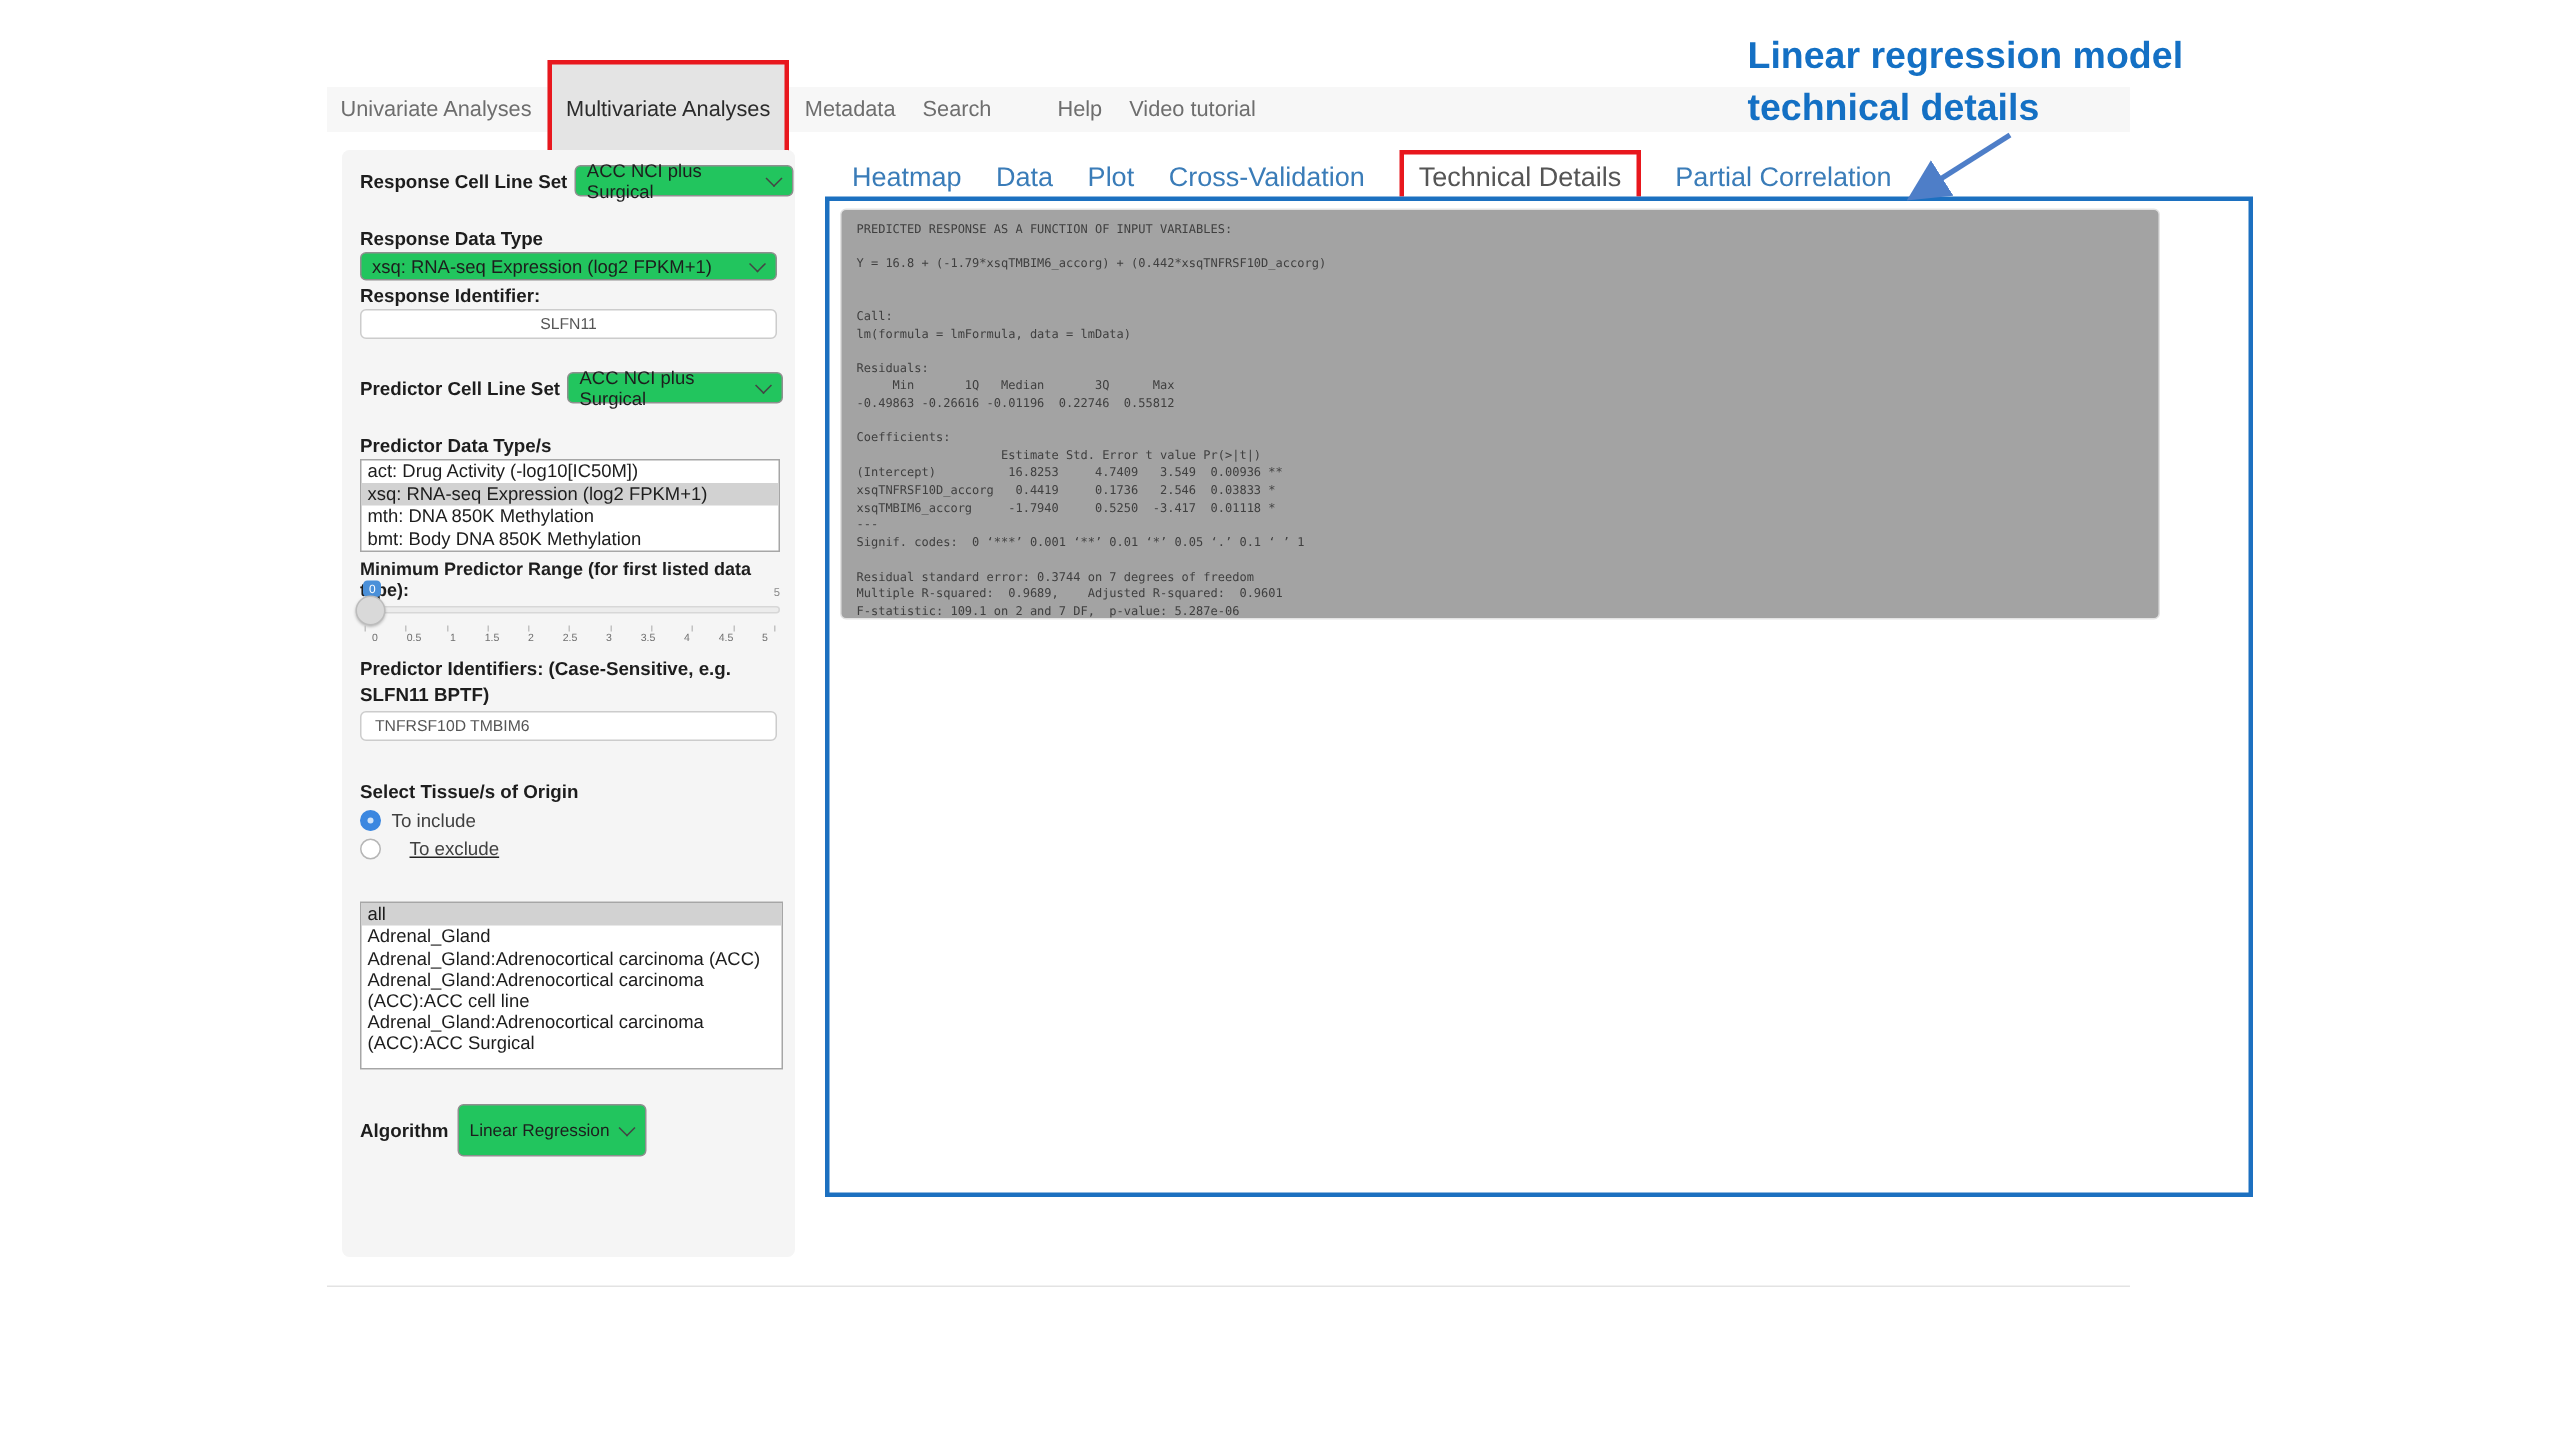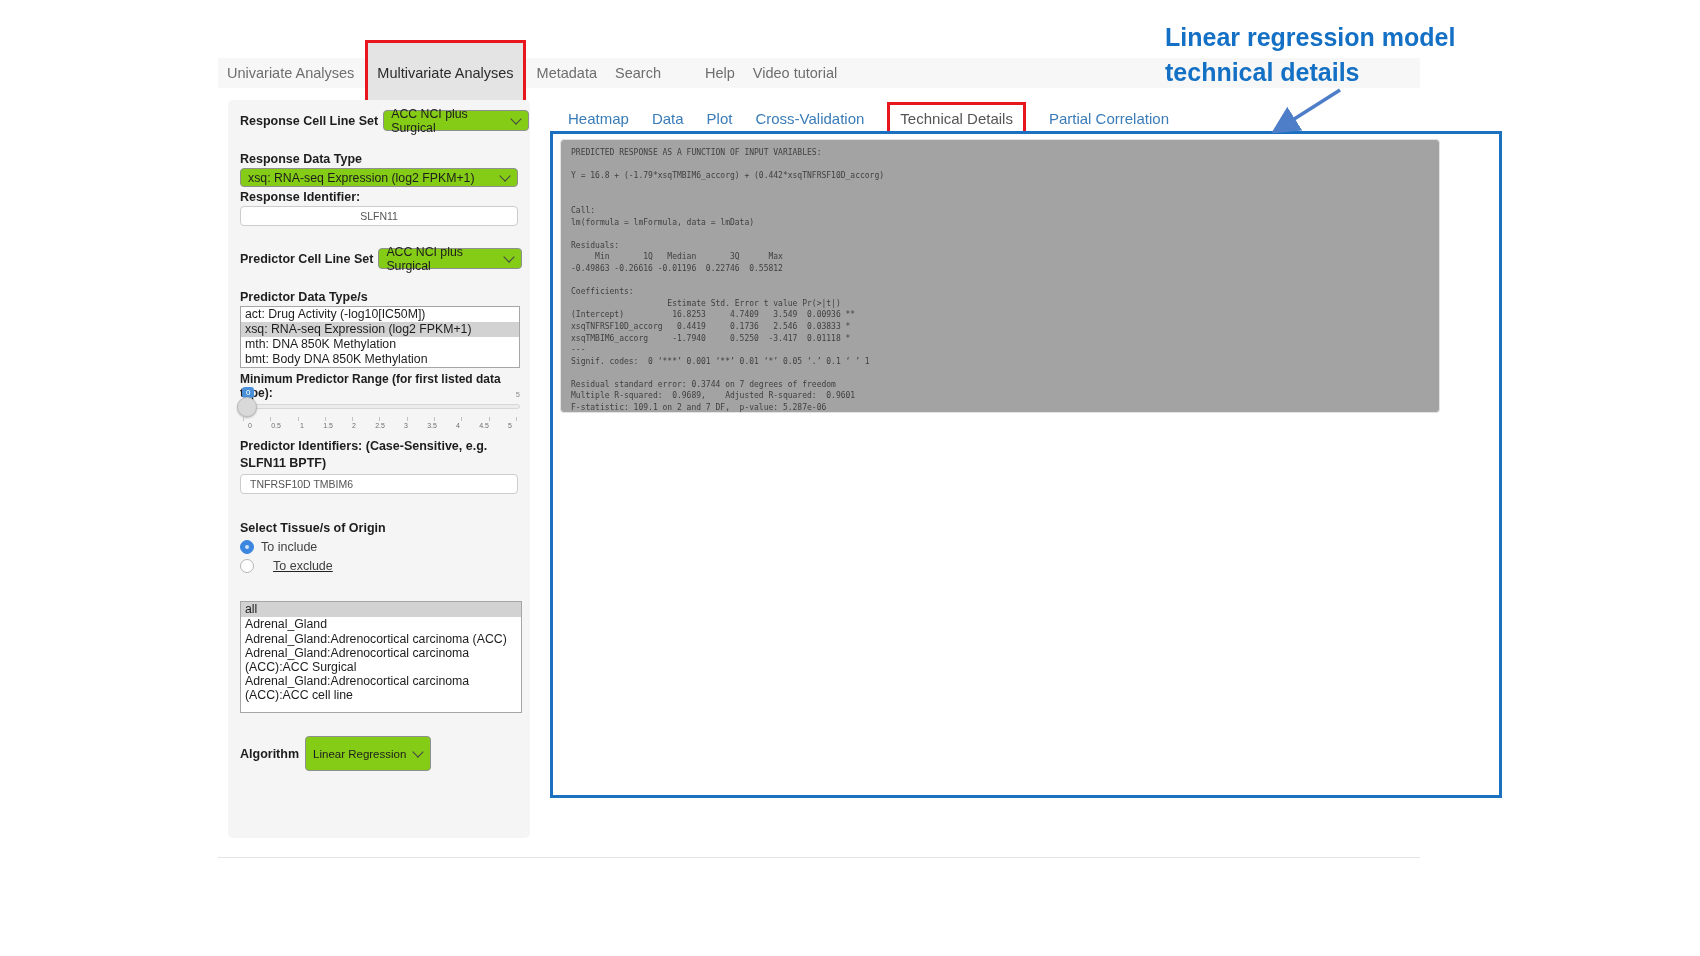--- a/index.html
+++ b/index.html
@@ -20,21 +20,21 @@
   .arrow-svg{position:absolute;left:1262px;top:86px;z-index:6;}
 
   
   .sidebar{position:absolute;left:228px;top:100px;width:302px;height:738px;
            background:#f5f5f5;border-radius:5px;font-size:12.5px;}
   .sb{position:absolute;}
   .lbl{font-weight:bold;font-size:12.5px;color:#1d1d1d;}
   .inline-row{display:flex;align-items:center;gap:5px;}
 
   .select{display:inline-flex;align-items:center;justify-content:space-between;
-          background:#84cc16;border:1px solid #8f8f8f;border-radius:4px;
+          background:#22c55e;border:1px solid #8f8f8f;border-radius:4px;
           font-size:12.3px;color:#1d1d1d;padding:2px 7px;box-sizing:border-box;cursor:pointer;}
   .chev{width:7px;height:7px;border-right:1.6px solid #444;border-bottom:1.6px solid #444;
         transform:rotate(45deg);margin:-3px 1px 0 8px;flex:0 0 auto;}
 
   .textinput{background:#fff;border:1px solid #ccc;border-radius:4px;font-size:10.5px;
              color:#555;padding:3px 9px;box-sizing:border-box;
              font-family:"Liberation Sans",sans-serif;}
 
   .listbox{background:#fff;border:1px solid #a6a6a6;overflow:hidden;box-sizing:border-box;}
   .opt{padding:0 4px;line-height:15px;font-size:12.3px;color:#1d1d1d;white-space:nowrap;cursor:default;}
@@ -58,21 +58,21 @@
                  background:#d9d9d9;border:1px solid #bcbcbc;
                  box-shadow:0 1px 2px rgba(0,0,0,.25);cursor:grab;}
   .tick-row{position:absolute;left:3px;top:30px;width:274px;display:flex;justify-content:space-between;}
   .tick{width:1px;height:4px;background:#c2c2c2;}
   .tick-labels{position:absolute;left:0px;top:35px;width:280px;display:flex;
                justify-content:space-between;font-size:7px;color:#6f6f6f;}
   .tick-labels span{width:20px;text-align:center;}
 
   
   .tabs{position:absolute;left:568px;top:103px;height:30px;display:flex;align-items:center;
-        gap:23px;font-size:15px;}
+        gap:23px;font-size:18px;}
   .tab{color:#3a7cb8;cursor:pointer;white-space:nowrap;}
   .tab.active{color:#555;background:#fff;border:3px solid #e8171d;padding:5px 10px;}
 
   .result-frame{position:absolute;left:550px;top:131px;width:952px;height:667px;
                 border:3px solid #1c70c0;box-sizing:border-box;background:#fff;}
   .console-box{position:absolute;left:7px;top:5px;width:858px;height:258px;background:#a3a3a3;
                border:1px solid #e3e3e3;border-radius:4px;padding:7px 10px;box-sizing:content-box;}
   .console{margin:0;font-family:"DejaVu Sans Mono",monospace;font-size:8px;line-height:11.6px;
            color:#3f3f3f;white-space:pre;}
 
@@ -184,22 +184,22 @@
     </div>
     <div class="sb inline-row" style="left:12px;top:459px;gap:19px;text-decoration:underline;">
       <span class="radio"></span>
       <span class="radio-label">To exclude</span>
     </div>
 
     <div class="sb listbox" style="left:12px;top:501px;width:282px;height:112px;">
       <div class="opt selected">all</div>
       <div class="opt">Adrenal_Gland</div>
       <div class="opt">Adrenal_Gland:Adrenocortical carcinoma (ACC)</div>
+      <div class="opt wrap">Adrenal_Gland:Adrenocortical carcinoma (ACC):ACC cell line</div>
       <div class="opt wrap">Adrenal_Gland:Adrenocortical carcinoma (ACC):ACC Surgical</div>
-      <div class="opt wrap">Adrenal_Gland:Adrenocortical carcinoma (ACC):ACC cell line</div>
     </div>
 
     <div class="sb inline-row" style="left:12px;top:636px;gap:6px;">
       <span class="lbl">Algorithm</span>
       <span class="select" style="height:35px;font-size:11.5px;">
         <span>Linear Regression</span>
         <span class="chev"></span>
       </span>
     </div>
   </div>

